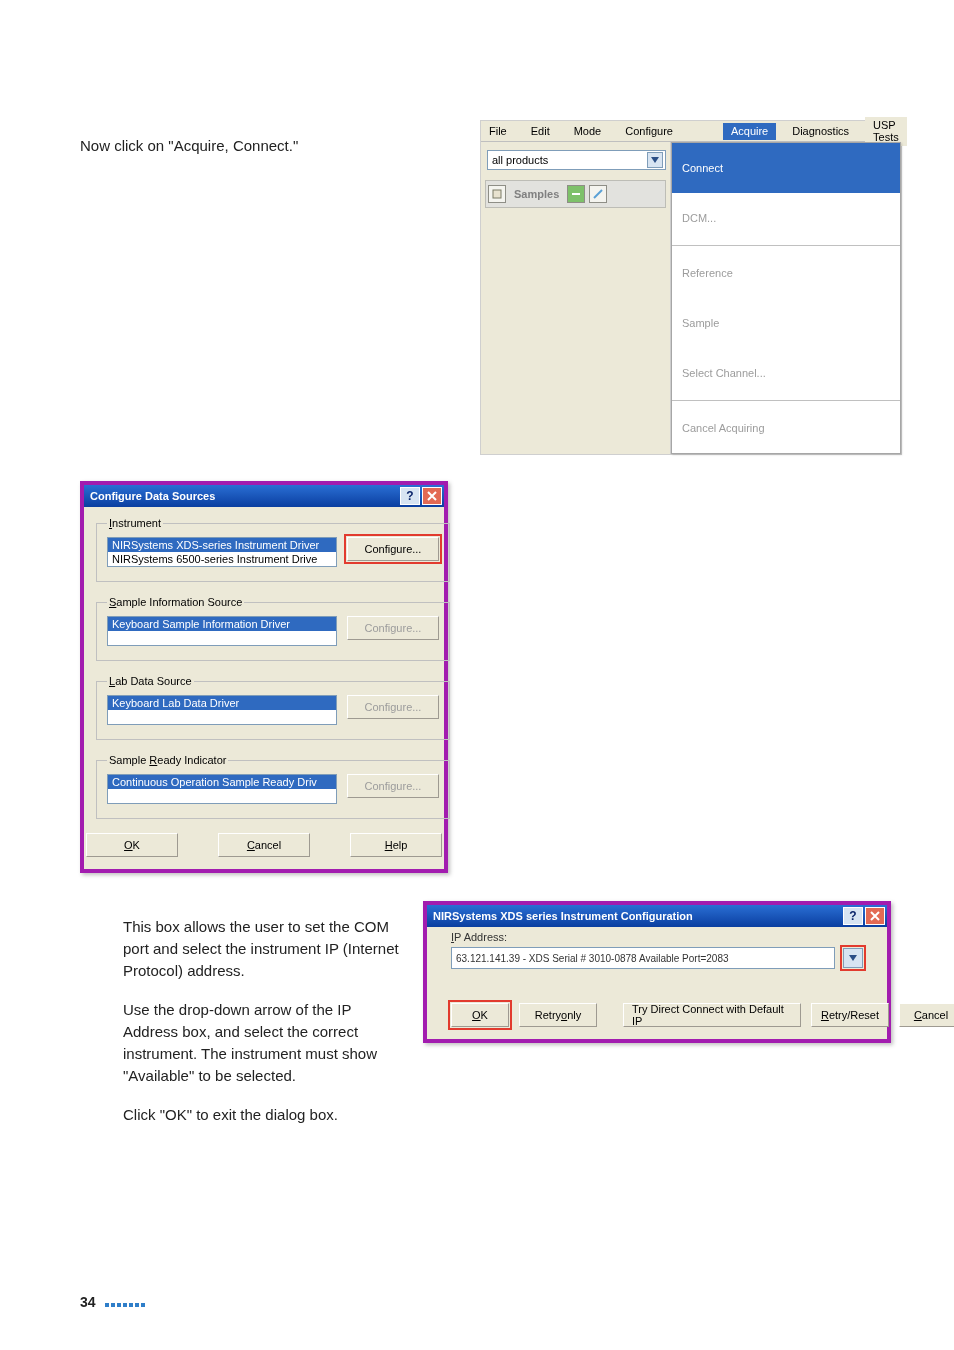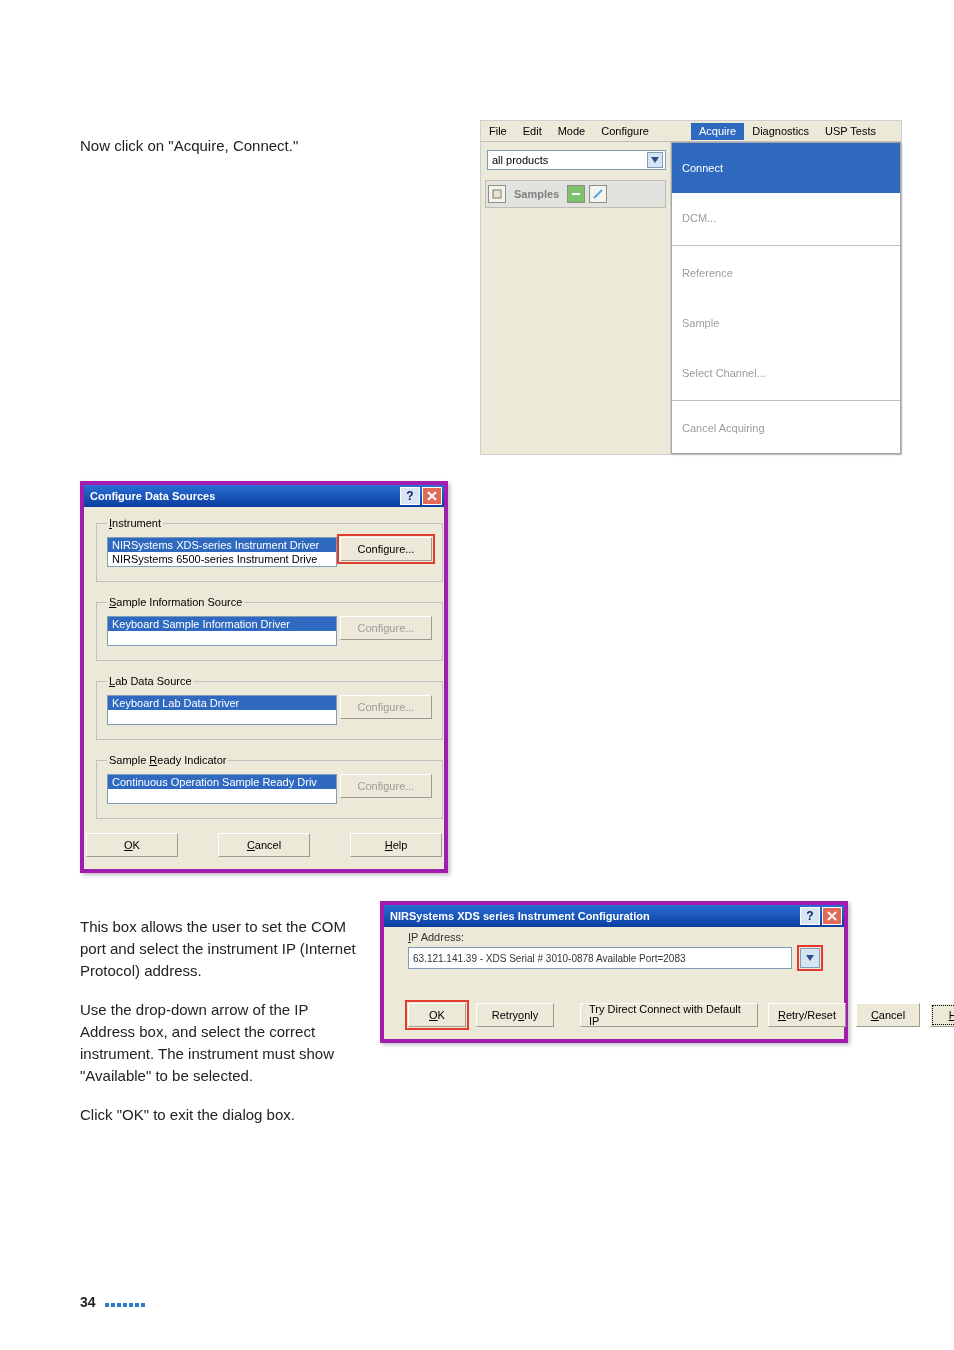--- a/index.html
+++ b/index.html
@@ -29,21 +29,21 @@
     background: #ece9d8;
     box-shadow: 0 0 0 1px #fff inset;
     font-family: Tahoma, Verdana, sans-serif;
     font-size: 11px;
     color: #000;
   }
 
   
   .menushot { width: 420px; }
   .menubar {
-    display: flex; gap: 0; align-items: center;
+    display: flex; gap: 8px; align-items: center;
     background: #ece9d8; height: 20px;
     border-bottom: 1px solid #bfbfbf;
   }
   .menubar .mi {
     padding: 2px 8px 3px 8px; background: #ece9d8; color: #000;
   }
   .menubar .mi.sel { background: #2f6ac0; color: #fff; margin-left: 34px; }
   .menushot-body { display: flex; }
   .left-pane {
     width: 190px; background: #ece9d8; border-right: 1px solid #cfcfcf;
@@ -103,21 +103,21 @@
     font-size:12px; line-height:1;
   }
   .titlebtn.close { background:#e36a54; color:#fff; border-color:#fff; }
   .titlebtn.close svg { width:10px; height:10px; }
 
   .dlg-body { padding:10px 12px 12px 12px; }
   fieldset.grp {
     border:1px solid #c0c0c0; margin:0 0 14px 0; padding:8px 10px 14px 10px;
   }
   fieldset.grp legend { padding:0 2px; color:#000; }
-  .grp-row { display:flex; align-items:flex-start; gap:3px; }
+  .grp-row { display:flex; align-items:flex-start; gap:10px; }
   .listbox {
     width:230px; height:30px; background:#fff; border:1px solid #7f9db9;
     overflow:hidden; box-sizing:border-box;
   }
   .listbox .li { padding:1px 4px; color:#000; white-space:nowrap; }
   .listbox .li.sel { background:#2f6ac0; color:#fff; }
   .btn {
     min-width:74px; height:22px; padding:0 8px;
     background:#ece9d8; border:1px solid #9e9a91;
     border-top-color:#fff; border-left-color:#fff;
@@ -265,21 +265,21 @@
             <span class="btn"><span style="text-decoration:underline">O</span>K</span>
             <span class="btn"><span style="text-decoration:underline">C</span>ancel</span>
             <span class="btn"><span style="text-decoration:underline">H</span>elp</span>
           </div>
         </div>
       </div>
     </div>
   </div>
 
   <div class="row" style="margin-top:28px;">
-    <div class="left-col" style="flex:0 0 280px;">
+    <div class="left-col" style="flex:0 0 280px;margin-left:43px;">
       <p class="instr">This box allows the user to set the COM port and select the instrument IP (Internet Protocol) address.</p>
       <p class="instr">Use the drop-down arrow of the IP Address box, and select the correct instrument. The instrument must show "Available" to be selected.</p>
       <p class="instr">Click "OK" to exit the dialog box.</p>
     </div>
     <div class="right-col">
       <div class="dlg nir">
         <div class="titlebar">
           <span class="title">NIRSystems XDS series Instrument Configuration</span>
           <span class="titlebtn">?</span>
           <span class="titlebtn close">

